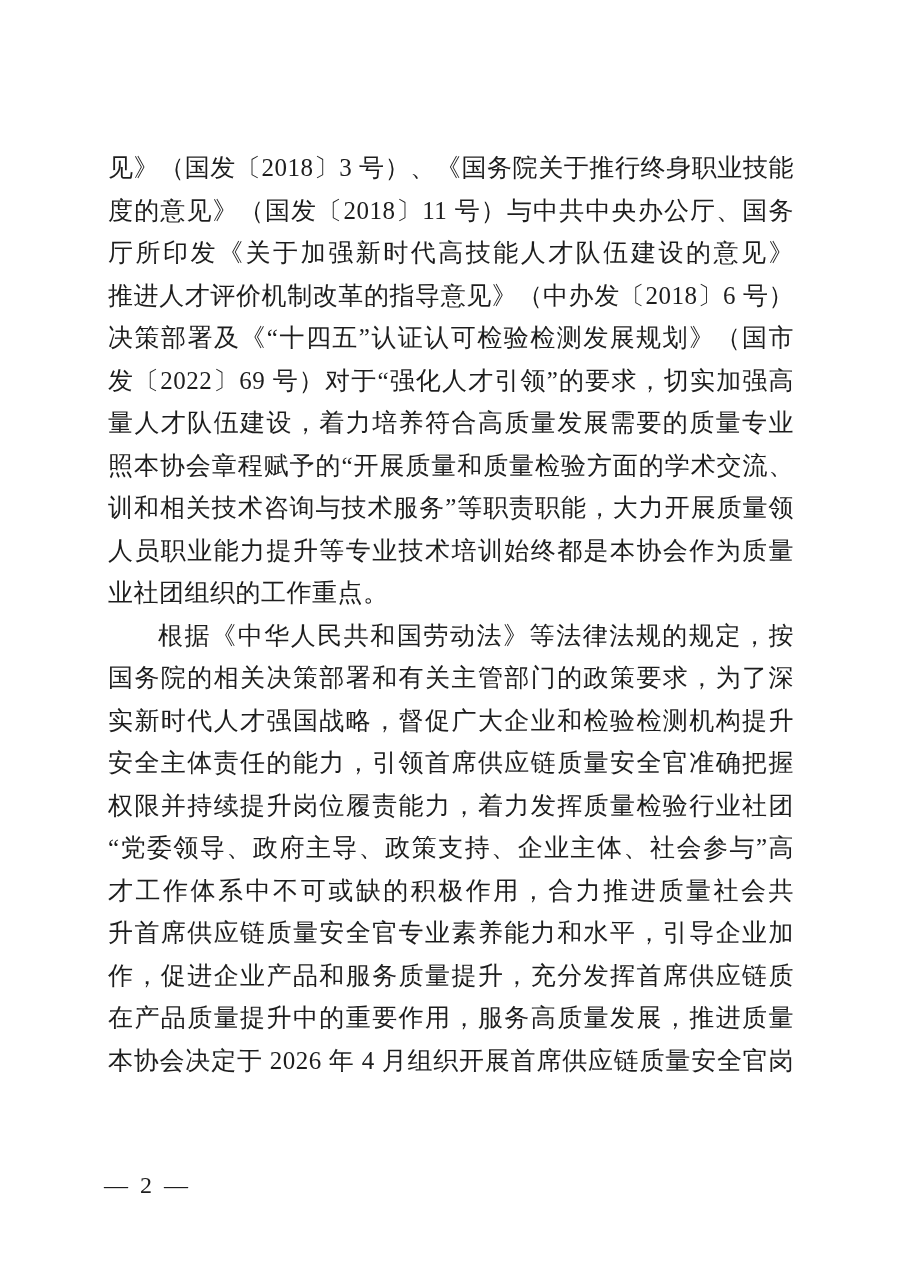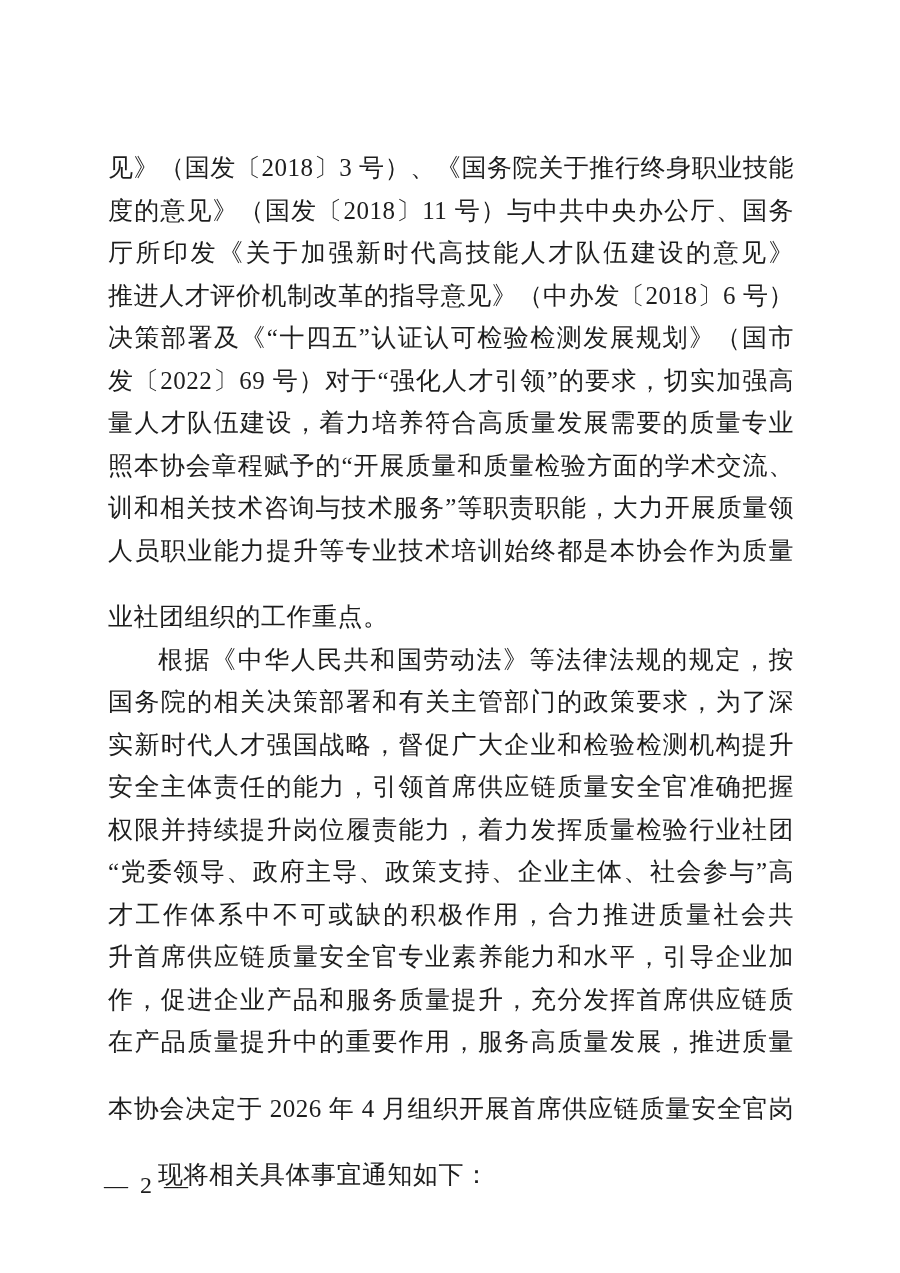--- a/index.html
+++ b/index.html
@@ -31,21 +31,20 @@
     padding: 0;
   }
   .line {
     height: 42.5px;
     overflow: hidden;
     text-align: justify;
     text-align-last: justify;
   }
   .paragraph .line:last-child {
     text-align-last: left;
-    margin-top: 24px;
   }
   .paragraph.indented .line:first-child {
     text-indent: 2em;
   }
   .page-number {
     position: absolute;
     left: 104px;
     top: 1172px;
     font-size: 24px;
     letter-spacing: 3px;
@@ -78,20 +77,17 @@
         <div class="line">实新时代人才强国战略，督促广大企业和检验检测机构提升承担质量</div>
         <div class="line">安全主体责任的能力，引领首席供应链质量安全官准确把握其职责和</div>
         <div class="line">权限并持续提升岗位履责能力，着力发挥质量检验行业社团组织在</div>
         <div class="line">“党委领导、政府主导、政策支持、企业主体、社会参与”高技能人</div>
         <div class="line">才工作体系中不可或缺的积极作用，合力推进质量社会共治，助力提</div>
         <div class="line">升首席供应链质量安全官专业素养能力和水平，引导企业加强质量工</div>
         <div class="line">作，促进企业产品和服务质量提升，充分发挥首席供应链质量安全官</div>
         <div class="line">在产品质量提升中的重要作用，服务高质量发展，推进质量强国建设，</div>
         <div class="line">本协会决定于 2026 年 4 月组织开展首席供应链质量安全官岗位能力</div>
       </div>
-    <div class="paragraph indented">
-        <div class="line">现将相关具体事宜通知如下：</div>
-      </div>
   </div>
 
   <div class="page-number">— 2 —</div>
 
 </div>
 
 </body></html>

